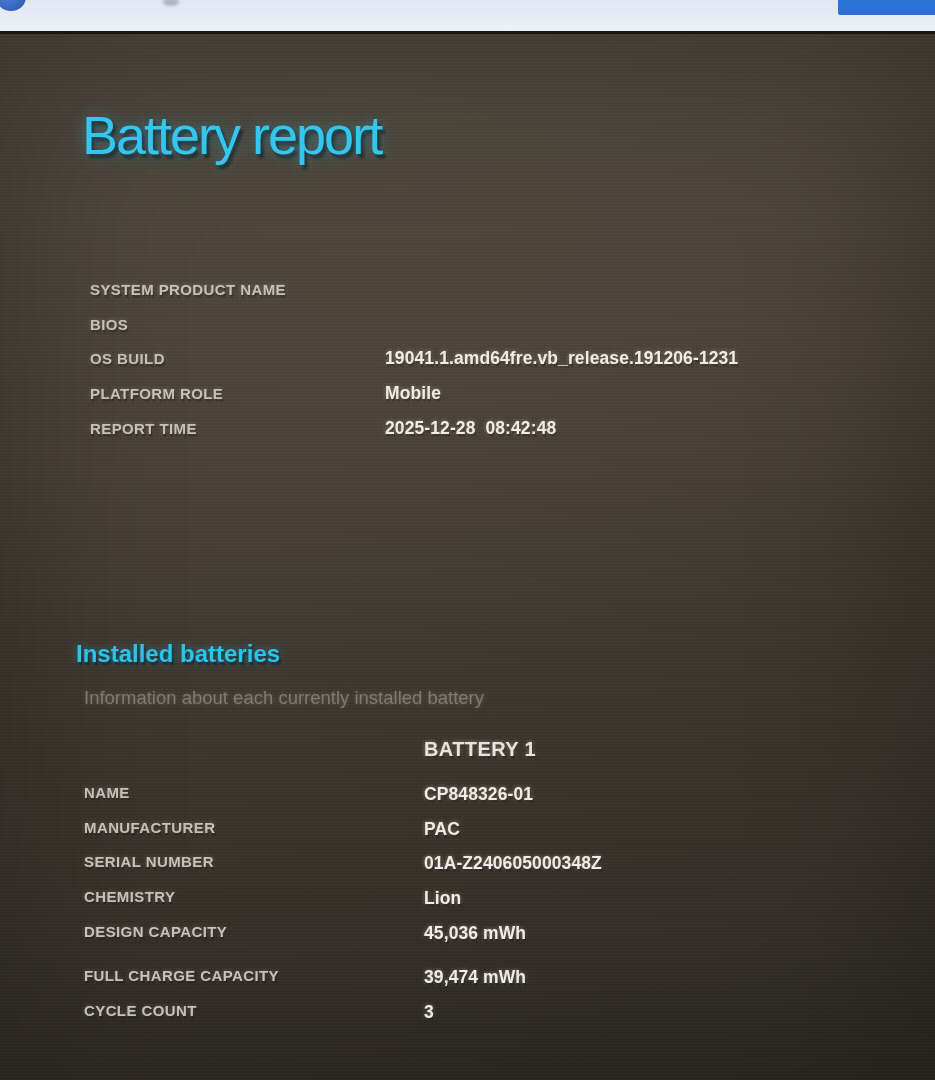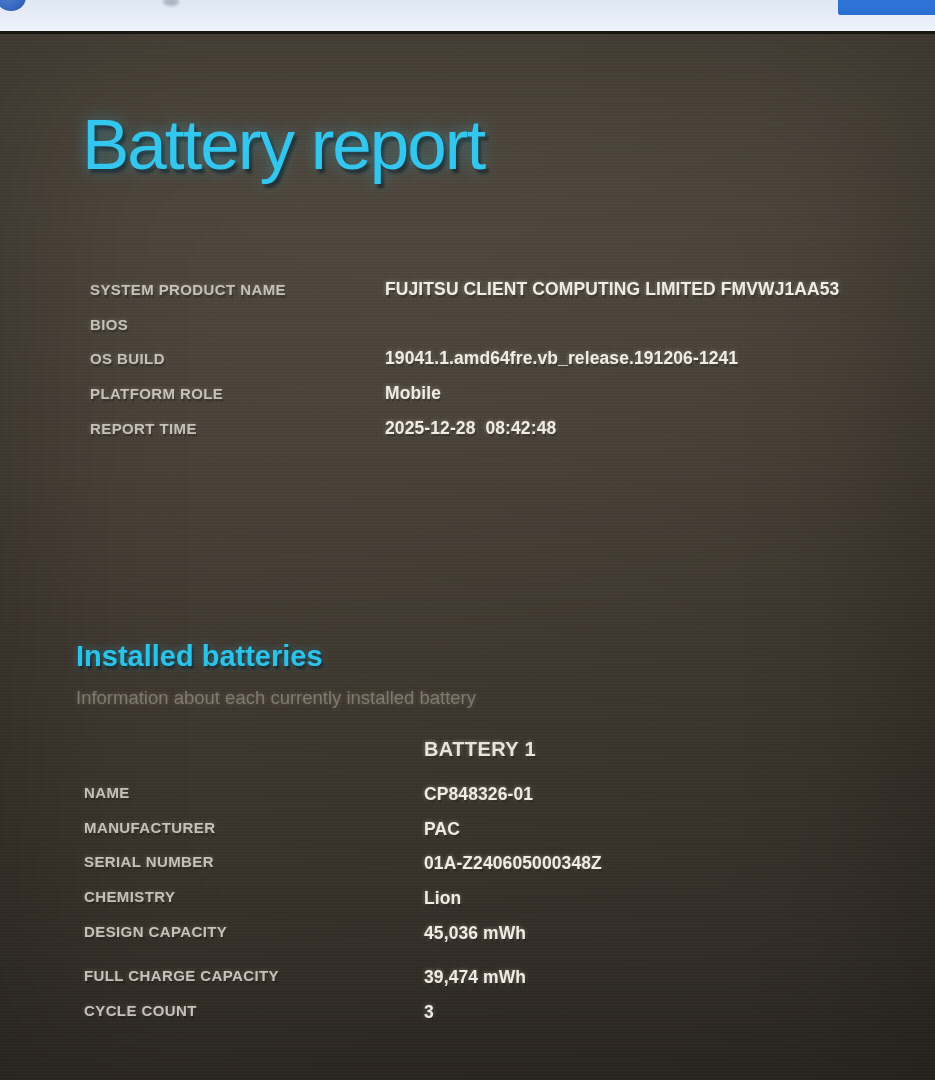--- a/index.html
+++ b/index.html
@@ -45,21 +45,21 @@
   }
   .grain {
     position: absolute; inset: 0; pointer-events: none; opacity: 0.05;
     background:
       repeating-linear-gradient(0deg, rgba(255,255,255,0.4) 0 1px, transparent 1px 3px),
       repeating-linear-gradient(90deg, rgba(0,0,0,0.5) 0 1px, transparent 1px 4px);
   }
 
   .page-title {
     position: absolute; left: 82px; top: 70px; margin: 0;
-    font-size: 71px; font-weight: 400; letter-spacing: -2px;
+    font-size: 54px; font-weight: 400; letter-spacing: -2px;
     color: #33c6ee;
     text-shadow: 0 0 16px rgba(51,198,238,0.45), 3px 4px 3px rgba(8,14,22,0.6);
   }
 
   
   .sysinfo { position: absolute; left: 90px; top: 238px; width: 830px; }
   .sysinfo .row { display: flex; height: 34.7px; align-items: center; }
   .sysinfo .lbl { width: 295px; flex: none; }
   .lbl {
     font-size: 15px; font-weight: 700; letter-spacing: 0.4px;
@@ -68,26 +68,26 @@
   }
   .val {
     font-size: 17.5px; font-weight: 700; letter-spacing: 0.1px;
     color: #f0ece3; white-space: pre;
     text-shadow: 0 0 4px rgba(255,252,242,0.4), 1px 2px 2px rgba(0,0,0,0.6);
   }
 
   
   .section-heading {
     position: absolute; left: 76px; top: 606px; margin: 0;
-    font-size: 29px; font-weight: 700; letter-spacing: 0px;
+    font-size: 24px; font-weight: 700; letter-spacing: 0px;
     color: #2bc3ea;
     text-shadow: 0 0 10px rgba(43,195,234,0.4), 2px 3px 2px rgba(8,14,22,0.55);
   }
   .section-subtitle {
-    position: absolute; left: 76px; top: 653px; margin: 0;
+    position: absolute; left: 84px; top: 653px; margin: 0;
     font-size: 18.5px; font-weight: 400;
     color: rgba(138,132,120,0.85);
     text-shadow: 0 0 5px rgba(138,132,120,0.55);
     filter: blur(0.6px);
   }
 
   .batt { position: absolute; left: 84px; top: 700px; width: 840px; }
   .batt .row { display: flex; height: 34.7px; align-items: flex-start; }
   .batt .lbl { width: 340px; flex: none; }
   .batt .row.header { height: 46px; align-items: flex-start; padding-top: 4px; }
@@ -110,28 +110,27 @@
   </div>
 
   <div class="content">
     <div class="grain"></div>
 
     <h1 class="page-title">Battery report</h1>
 
     <div class="sysinfo">
       <div class="row">
         <div class="lbl">SYSTEM PRODUCT NAME</div>
-        <div class="val">FUJITSU CLIENT COMPUTING LIMITED FMVWJ1AA53</div>
       </div>
       <div class="row">
         <div class="lbl">BIOS</div>
       </div>
       <div class="row">
         <div class="lbl">OS BUILD</div>
-        <div class="val">19041.1.amd64fre.vb_release.191206-1241</div>
+        <div class="val">19041.1.amd64fre.vb_release.191206-1231</div>
       </div>
       <div class="row">
         <div class="lbl">PLATFORM ROLE</div>
         <div class="val">Mobile</div>
       </div>
       <div class="row">
         <div class="lbl">REPORT TIME</div>
         <div class="val">2025-12-28  08:42:48</div>
       </div>
     </div>

